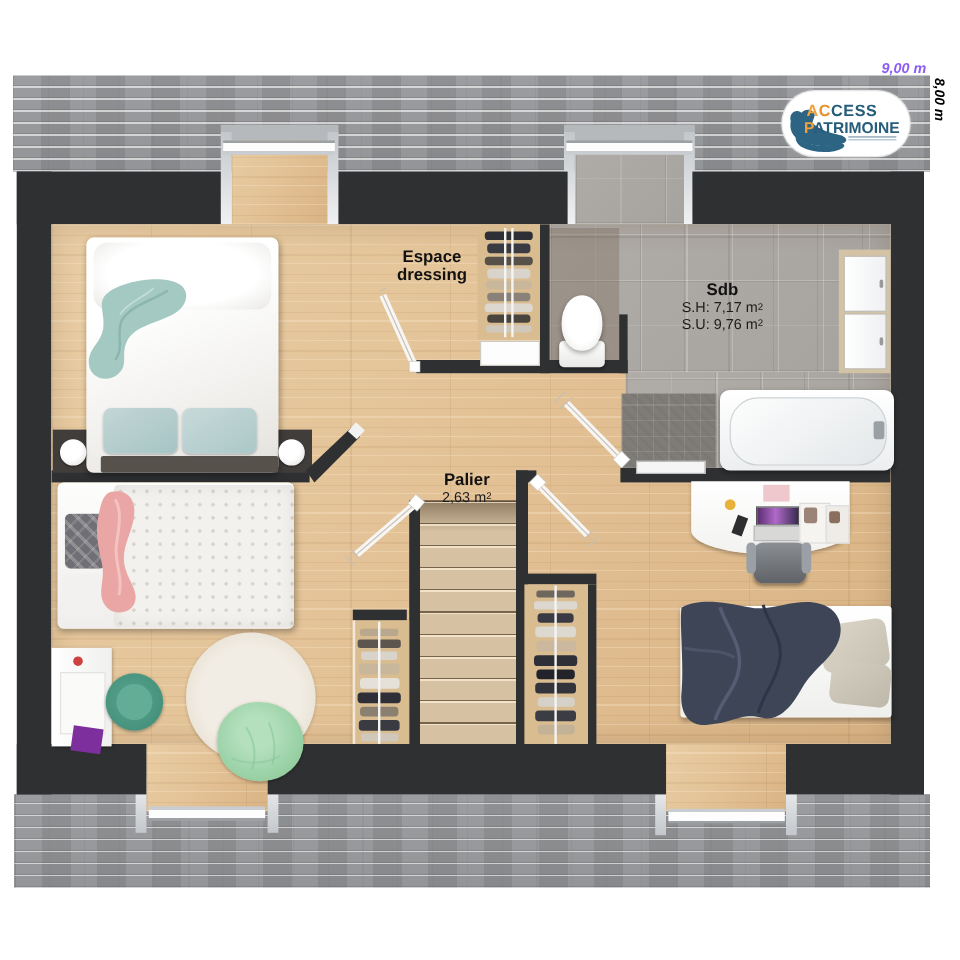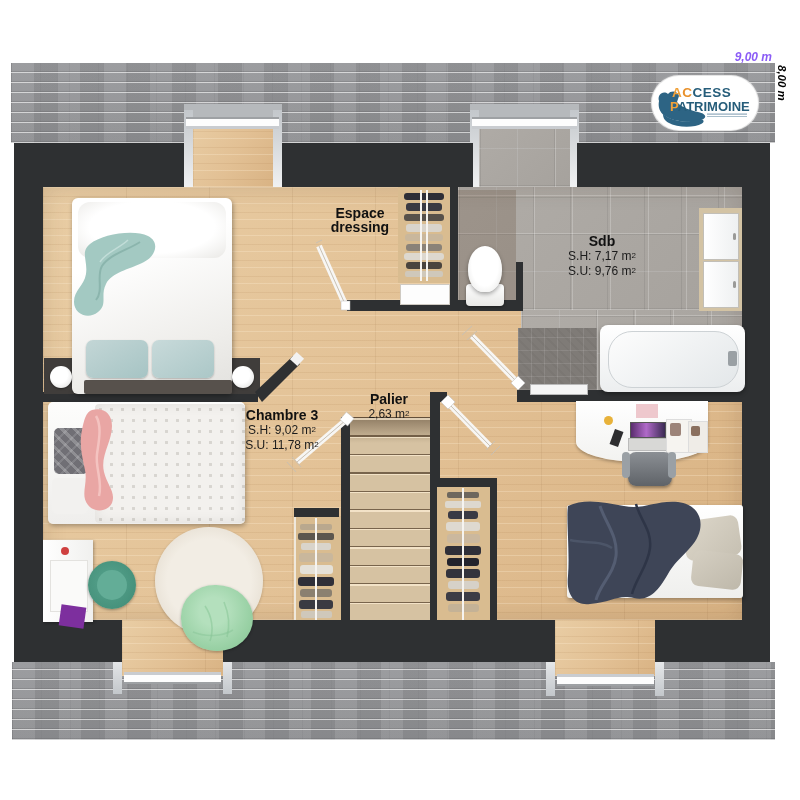--- a/index.html
+++ b/index.html
@@ -256,21 +256,20 @@
       <line x1="427" y1="190" x2="427" y2="281" stroke="#f6f4f0" stroke-width="2"></line>
     </g>
 
     <path d="M205,606 C212,616 214,630 210,641 M224,602 C229,614 230,626 227,637" fill="none" stroke="#86c495" stroke-width="1.6" opacity="0.55"></path>
     <path d="M193,632 C205,637 222,637 233,630" fill="none" stroke="#86c495" stroke-width="1.6" opacity="0.45"></path>
   </svg>
 
   <div class="lbl" style="left:300px;top:206px;width:120px;"><b>Espace<br>dressing</b></div>
   <div class="lbl" style="left:542px;top:234px;width:120px;"><b>Sdb</b><br><span>S.H: 7,17 m<sup>2</sup></span><br><span>S.U: 9,76 m<sup>2</sup></span></div>
   <div class="lbl" style="left:329px;top:348px;width:120px;margin-top:44px;"><b>Palier</b><br><span>2,63 m<sup>2</sup></span></div>
-  <div class="lbl" style="left:222px;top:408px;width:120px;"><b>Chambre 3</b><br><span>S.H: 9,02 m<sup>2</sup></span><br><span>S.U: 11,78 m<sup>2</sup></span></div>
 
   <div class="abs" style="left:700px;top:50px;width:72px;text-align:right;font-size:12px;font-weight:bold;font-style:italic;color:#8b5cf6;">9,00 m</div>
   <div class="abs" style="left:788px;top:65px;width:60px;font-size:11.5px;font-weight:bold;font-style:italic;color:#000;transform:rotate(90deg);transform-origin:left top;">8,00 m</div>
 
   <div class="abs" style="left:652px;top:76px;width:106px;height:54px;background:#fff;border-radius:27px;box-shadow:0 0 0 1px #e4e4e4, 0 0 3px rgba(250,250,250,.7);"></div>
   <svg class="abs" style="left:652px;top:76px;" width="106" height="54" viewBox="0 0 106 54">
     <path d="M7,25 C5,19 11,14 16,18 C19,14 26,15 27,20 L25,26 C29,31 37,34 46,36 C54,37.5 56,42 49,44 C37,47 22,46 13,40 C7,36 6,30 7,25 Z" fill="#2d6484"></path>
     <path d="M11,38 C19,45 33,47 44,44 C50,42 54,45 50,47.5 C42,52 26,52 16,46.5 C12,44 11,41 11,38 Z" fill="#2d6484"></path>
     <text x="20" y="21" font-family="Liberation Sans, sans-serif" font-size="13.5" font-weight="bold" letter-spacing="0.5" fill="#265d7a"><tspan fill="#f0a13a">A</tspan><tspan fill="#e8912c">C</tspan><tspan>CESS</tspan></text>
     <text x="18" y="35" font-family="Liberation Sans, sans-serif" font-size="13" font-weight="bold" fill="#265d7a"><tspan fill="#f0a13a">P</tspan><tspan>ATRIMOINE</tspan></text>

